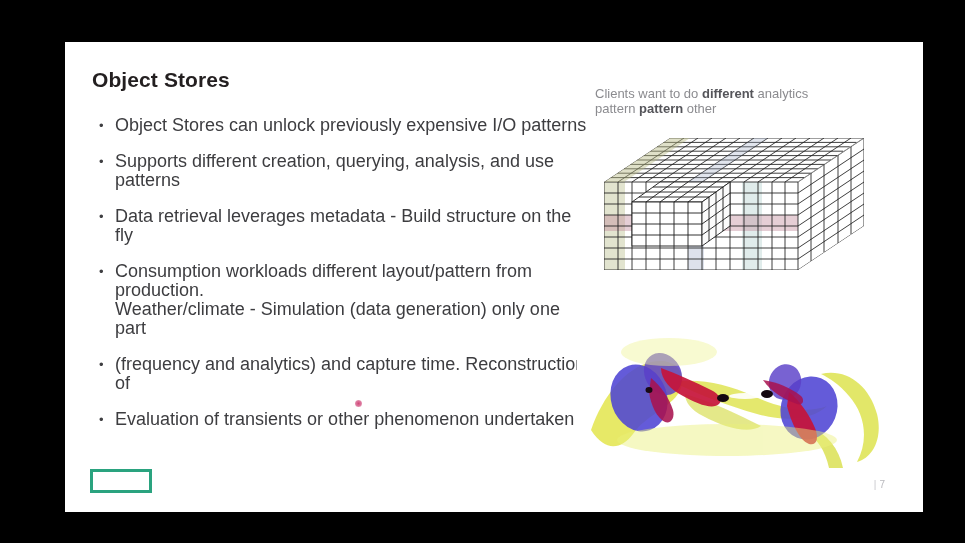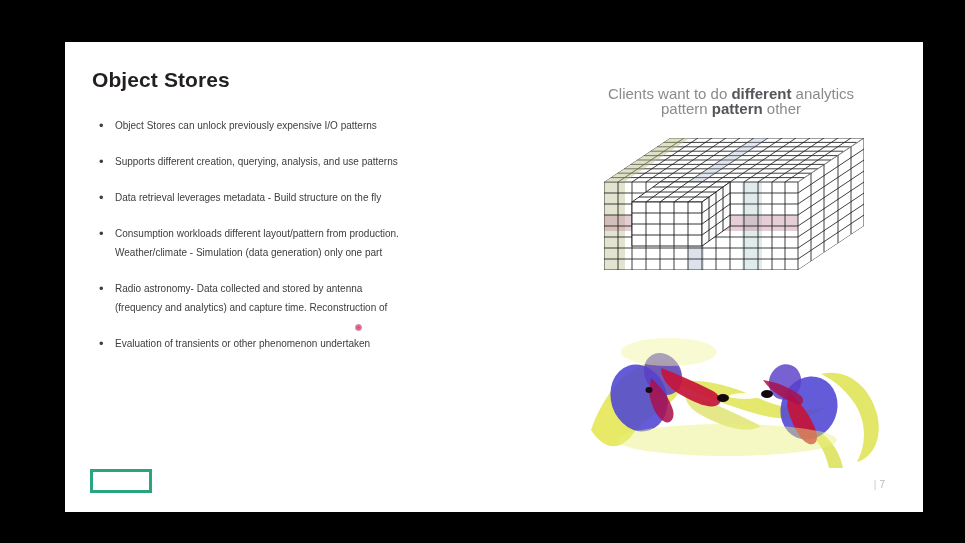--- a/index.html
+++ b/index.html
@@ -60,21 +60,21 @@
     width: 16px;
     flex: 0 0 16px;
     font-size: 13px;
     line-height: 19px;
     color: #3f3f42;
     text-align: left;
     padding-left: 2px;
   }
   .bullet-text {
     flex: 1 1 auto;
-    font-size: 10px;
+    font-size: 18px;
     line-height: 19px;
     color: #3d3d40;
     position: relative;
   }
   .bullet-text .line { display: block; }
 
   
   #laser-dot {
     position: absolute;
     left: 240px;
@@ -87,22 +87,21 @@
 
   
   #right-column {
     position: absolute;
     left: 515px;
     top: 44px;
     width: 300px;
   }
 
   #cube-caption {
-    text-align: center;
-    font-size: 15px;
+    font-size: 13px;
     line-height: 15px;
     color: #8b8b8f;
     width: 272px;
     margin-left: 15px;
   }
   #cube-caption b { color: #55555a; font-weight: bold; }
 
   
   #cube-figure {
     position: relative;
@@ -182,21 +181,20 @@
         <span class="bullet-mark">•</span>
         <span class="bullet-text">
           <span class="line">Consumption workloads different layout/pattern from production.</span>
           <span class="line">Weather/climate - Simulation (data generation) only one part</span>
         </span>
       </div>
 
       <div class="bullet-row">
         <span class="bullet-mark">•</span>
         <span class="bullet-text">
-          <span class="line">Radio astronomy- Data collected and stored by antenna</span>
           <span class="line">(frequency and analytics) and capture time. Reconstruction of</span>
           <span id="laser-dot"></span>
         </span>
       </div>
 
       <div class="bullet-row">
         <span class="bullet-mark">•</span>
         <span class="bullet-text">
           <span class="line">Evaluation of transients or other phenomenon undertaken</span>
         </span>

